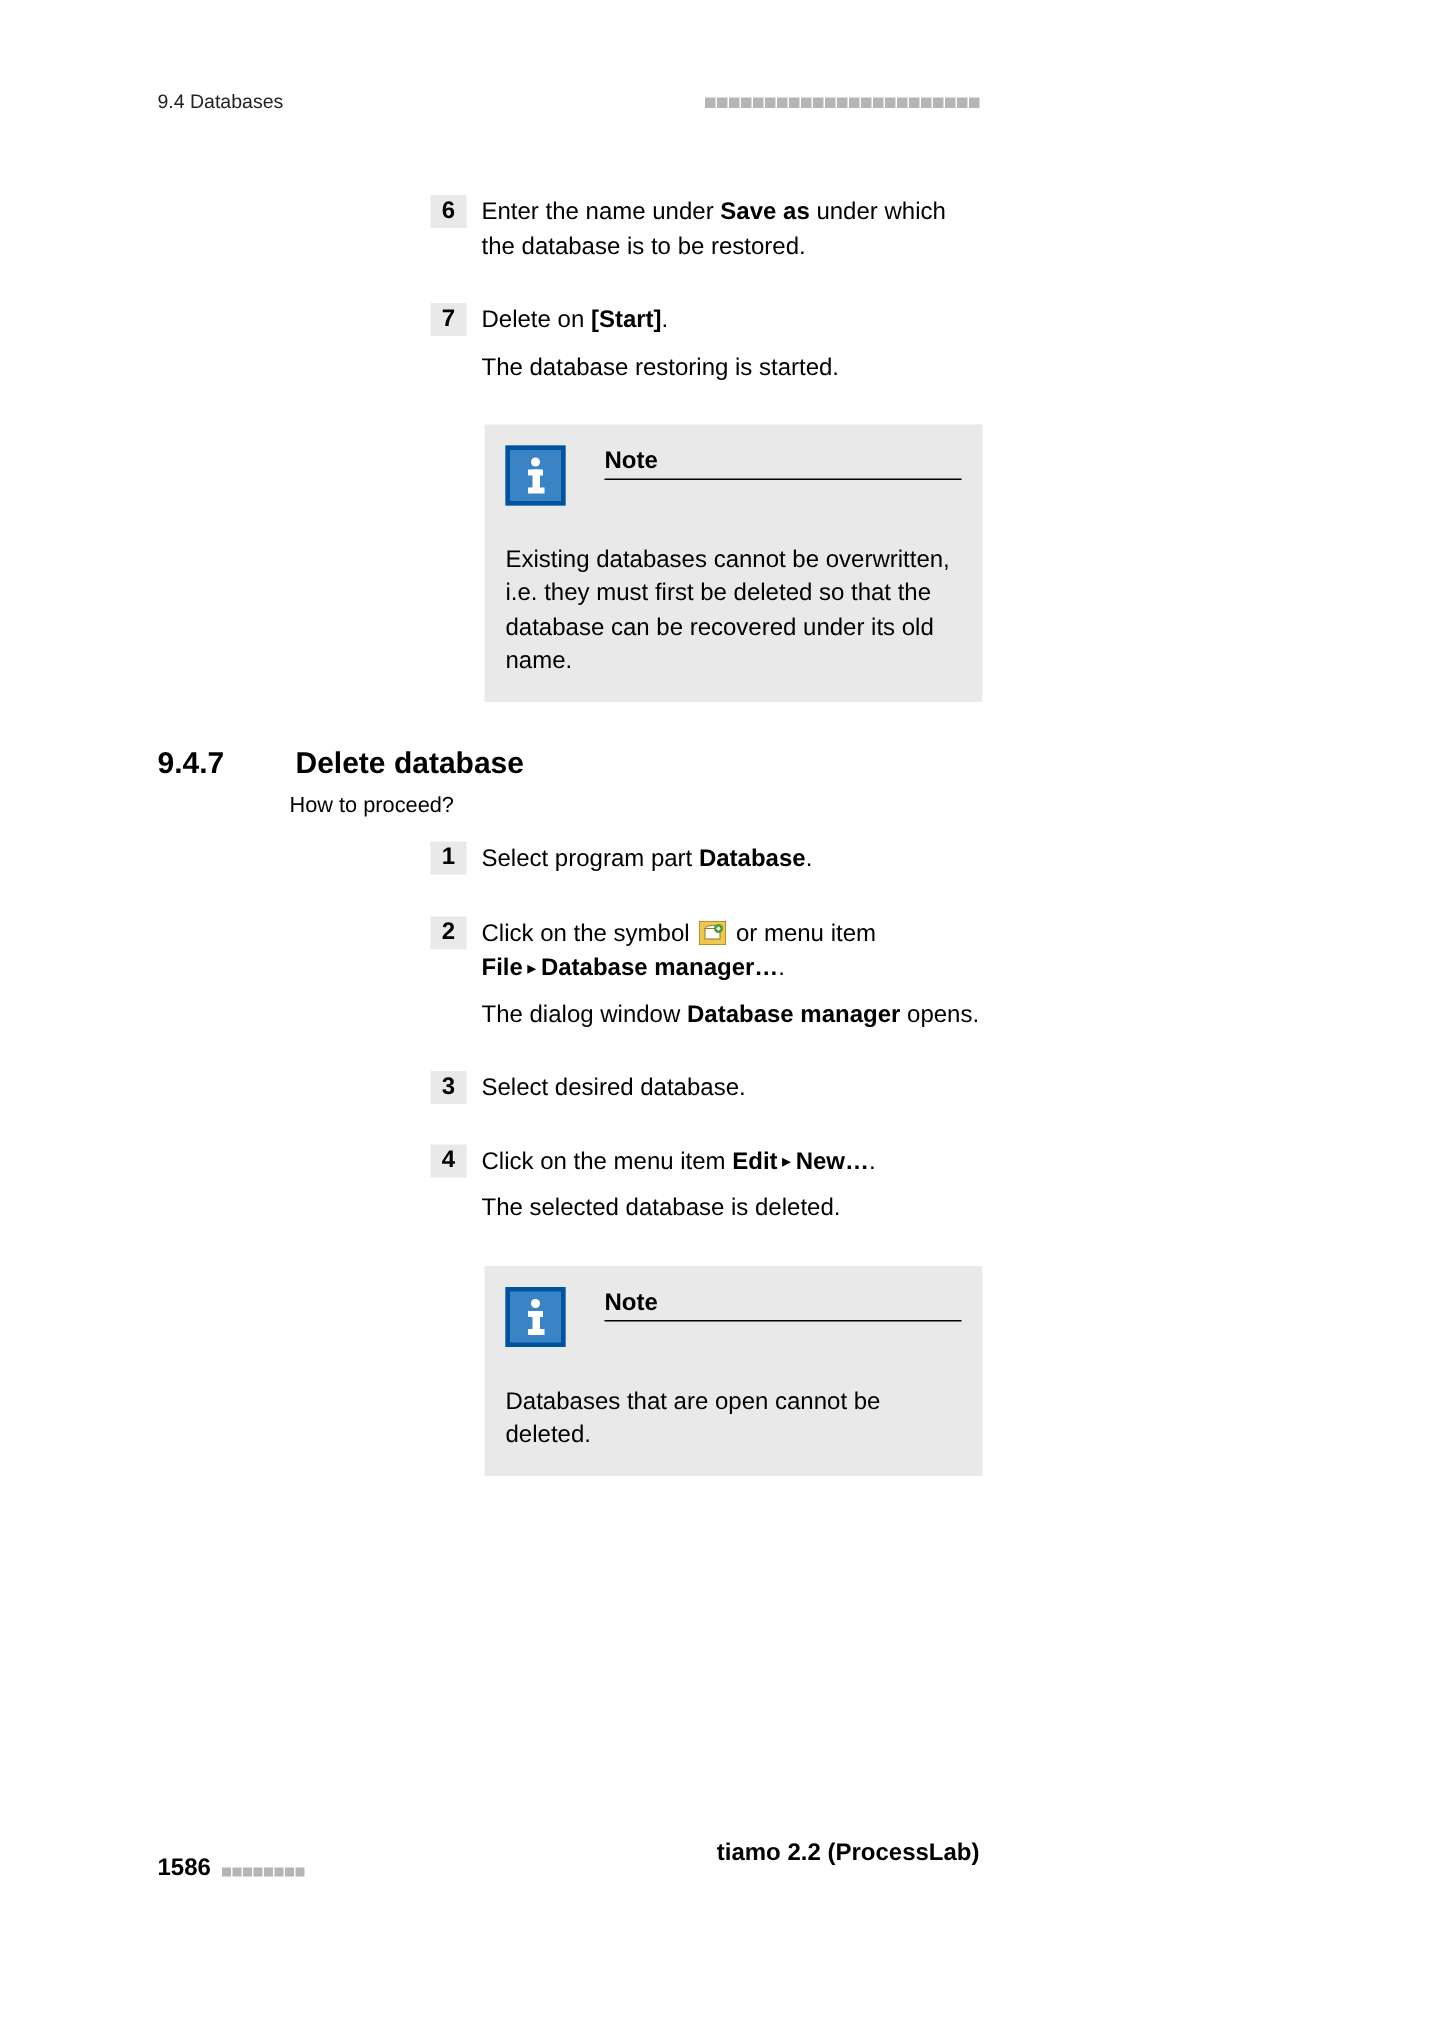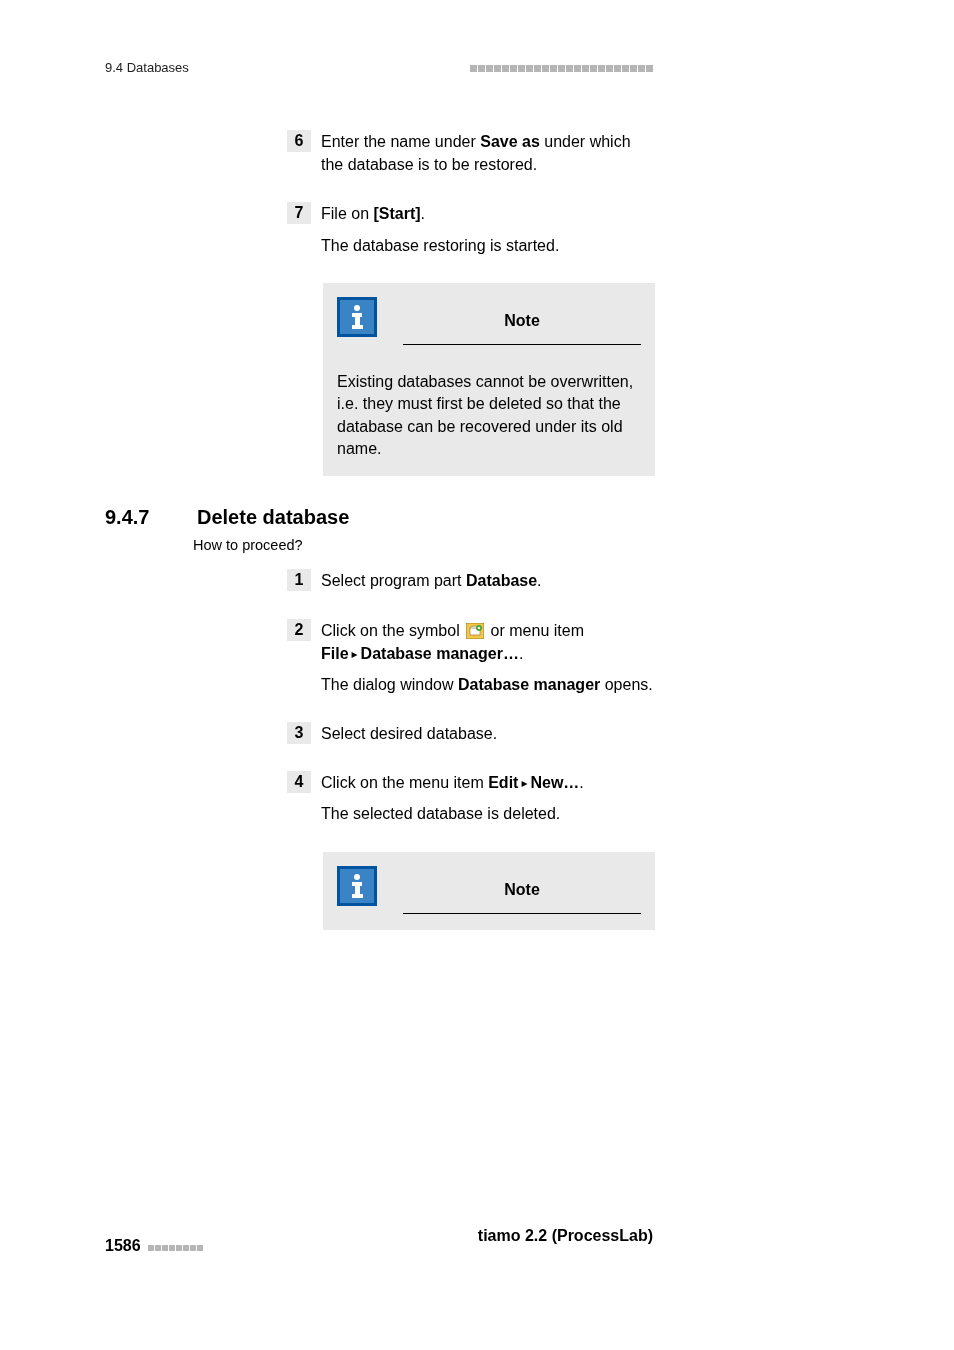--- a/index.html
+++ b/index.html
@@ -90,23 +90,22 @@
   }
   .info-icon svg { display: block; }
   .note-title-wrap {
     flex: 1;
     margin-left: 26px;
   }
   .note-title {
     font-weight: 700;
     font-size: 16px;
     border-bottom: 1px solid #000;
-    padding-bottom: 14px;
-    margin-top: 15px;
-    text-align: center;
+    padding-bottom: 2px;
+    margin-top: 2px;
   }
   .note-body {
     margin-top: 26px;
     font-size: 16px;
     line-height: 1.4;
   }
 
   
   .section-row {
     display: flex;
@@ -186,21 +185,21 @@
         <p>
           <span>Enter the name under </span><strong>Save as</strong><span> under which the database is to be restored.</span>
         </p>
       </div>
     </div>
 
     <div class="step-row">
       <div class="step-num">7</div>
       <div class="step-text">
         <p>
-          <span>File on </span><strong>[Start]</strong><span>.</span>
+          <span>Delete on </span><strong>[Start]</strong><span>.</span>
         </p>
         <p class="step-sub">The database restoring is started.</p>
       </div>
     </div>
 
     <div class="note-box">
       <div class="note-head">
         <div class="info-icon">
           <svg width="22" height="26" viewBox="0 0 22 26">
             <circle cx="11" cy="4" r="3" fill="#ffffff"></circle>
@@ -275,20 +274,21 @@
             <circle cx="11" cy="4" r="3" fill="#ffffff"></circle>
             <rect x="6" y="9" width="10" height="4" fill="#ffffff"></rect>
             <rect x="9" y="9" width="5" height="14" fill="#ffffff"></rect>
             <rect x="6" y="21" width="11" height="4" fill="#ffffff"></rect>
           </svg>
         </div>
         <div class="note-title-wrap">
           <div class="note-title">Note</div>
         </div>
       </div>
+      <div class="note-body">Databases that are open cannot be deleted.</div>
     </div>
 
   </div>
 
   <div class="footer">
     <div class="footer-left">
       <span class="page-number">1586</span>
       <span class="footer-squares">
         <span></span><span></span><span></span><span></span><span></span><span></span><span></span><span></span>
       </span>

